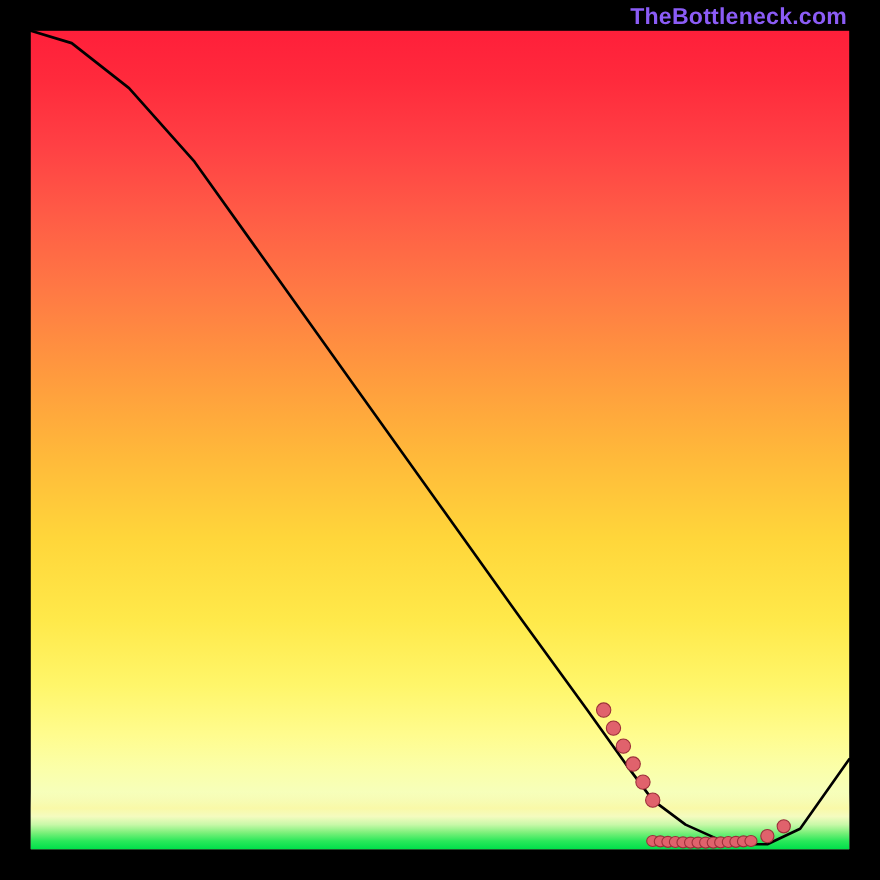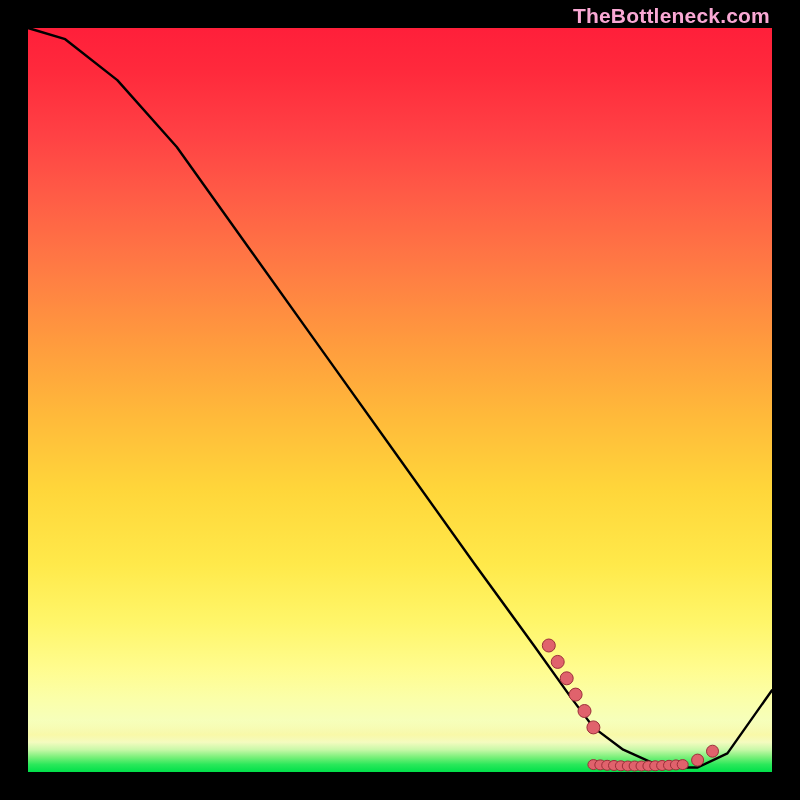--- a/index.html
+++ b/index.html
@@ -49,21 +49,21 @@
         #fbffa8 90%,
         #f5ffc0 94%,
         #eaffca 97%,
         #d6fbc0 100%
       );
   }
   .watermark {
     position: absolute;
     top: 4px;
     right: 30px;
-    color: #f9a8d4;
+    color: #8b5cf6;
     font-size: 21px;
     font-weight: 600;
     letter-spacing: 0.2px;
     user-select: none;
   }
   svg.curve {
     position: absolute;
     left: 0;
     top: 0;
     width: 744px;

